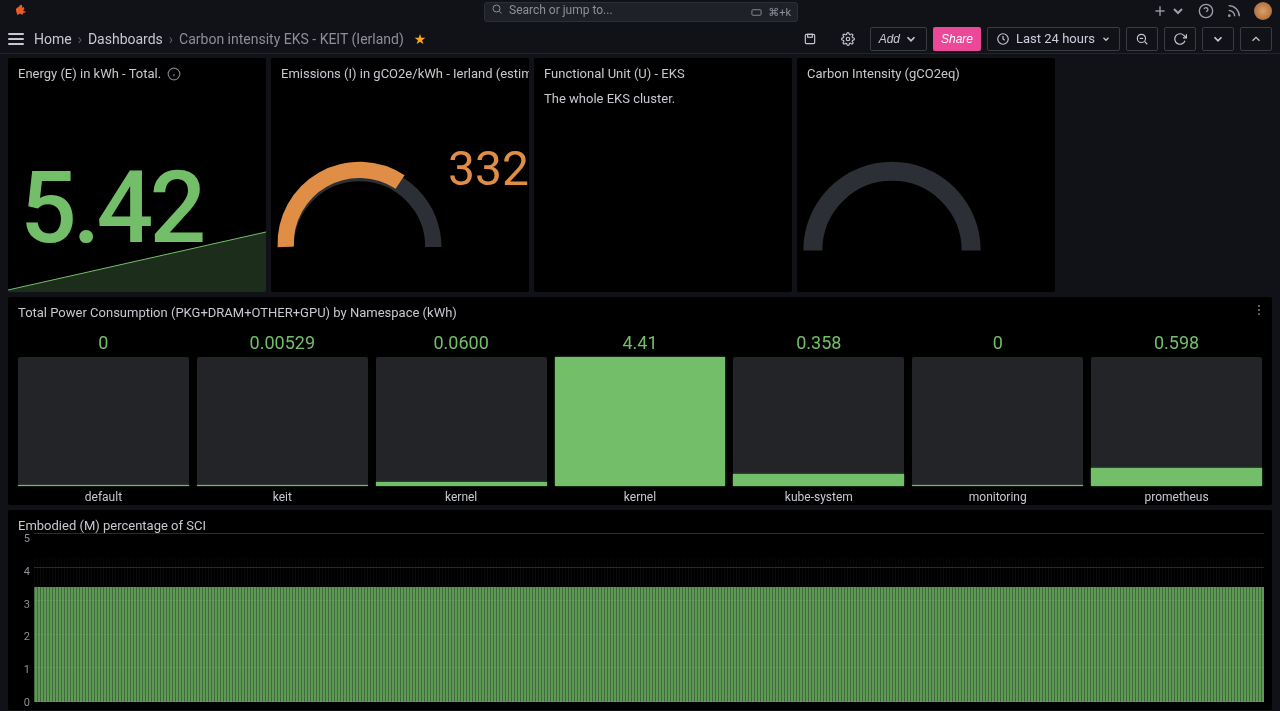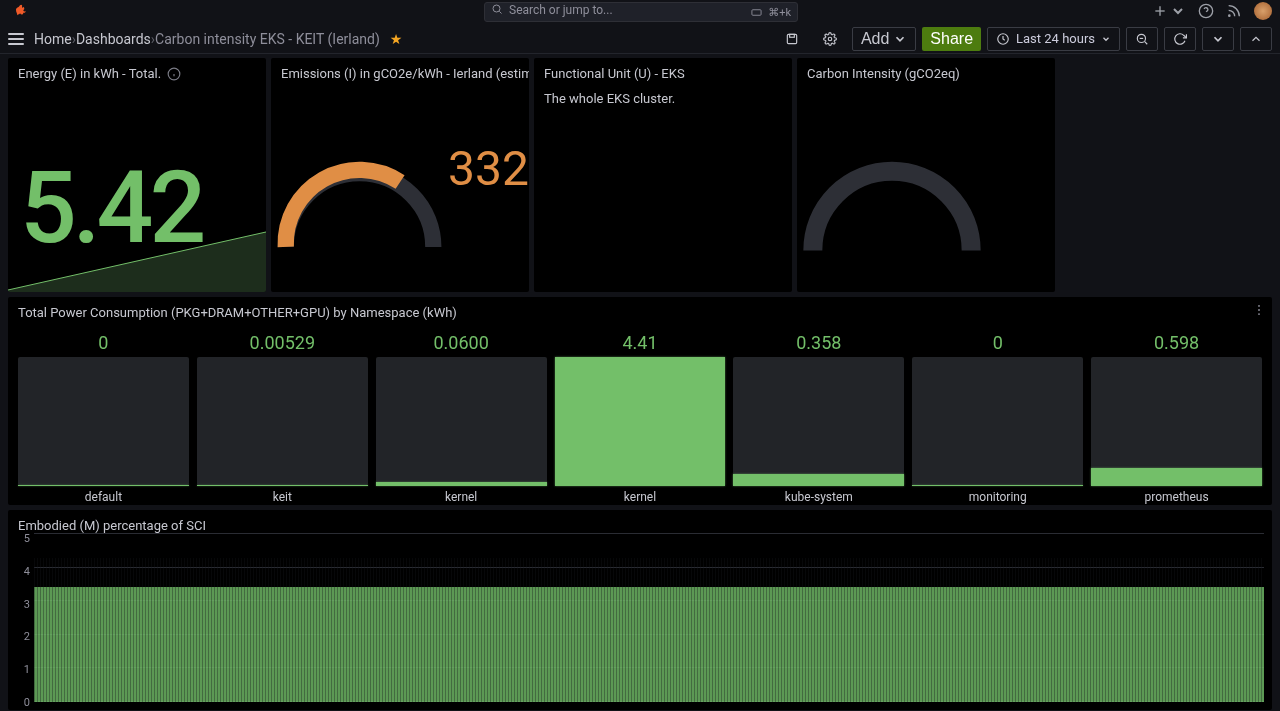--- a/index.html
+++ b/index.html
@@ -9,29 +9,29 @@
 .searchbar { position: absolute; left: 484px; top: 2px; width: 314px; height: 20px; background: #1f2129; border: 1px solid #2e2f36; border-radius: 3px; display: flex; padding: 0 6px; color: #8e8e9a; font-size: 12px; }
 .searchbar .shortcut { margin-left: auto; display: flex; align-items: center; gap: 6px; font-size: 11px; color: #8e8e9a; }
 .topright { position: absolute; right: 8px; top: 2px; display: flex; align-items: center; gap: 12px; }
 .topright svg, .topright .iconbtn { width: 16px; height: 16px; color: #9da0a8; }
 .avatar { width: 18px; height: 18px; border-radius: 50%; background: radial-gradient(circle,#d9a06b,#a45f2e); }
 .plusmenu { display: flex; align-items: center; gap: 2px; }
 
 .navbar { height: 30px; display: flex; align-items: center; padding: 0 8px; background: #111217; border-bottom: 1px solid #23252c; }
 .menu-icon { display: flex; flex-direction: column; gap: 3px; margin-right: 10px; cursor: pointer; }
 .menu-icon span { width: 16px; height: 2px; background: #c7c8d0; border-radius: 1px; }
-.crumbs { display: flex; align-items: center; font-size: 14px; }
+.crumbs { display: flex; align-items: center; font-size: 14px; gap: 6px; }
 .crumbs a { color: #c7c8d0; text-decoration: none; }
 .crumbs .sep { color: #5c5d66; }
 .crumbs .current { color: #8e8e9a; }
 .star { color: #f5a623; margin-left: 10px; font-size: 14px; }
 .nav-right { margin-left: auto; display: flex; align-items: center; gap: 6px; }
-.nbtn { height: 24px; padding: 0 8px; display: flex; align-items: center; background: transparent; border: 1px solid transparent; border-radius: 2px; color: #c7c8d0; font-size: 16px; cursor: pointer; }
+.nbtn { height: 24px; padding: 0 8px; display: flex; align-items: center; background: transparent; border: 1px solid transparent; border-radius: 2px; color: #c7c8d0; font-size: 12px; cursor: pointer; font-style: italic; }
 .nbtn.outlined { border-color: #3a3c44; }
-.nbtn.primary { background: #4d7c0f; color: #fff; border: none; }
+.nbtn.primary { background: #ec4899; color: #fff; border: none; }
 .nbtn svg { width: 14px; height: 14px; }
 .timerange { display: flex; align-items: center; gap: 6px; border: 1px solid #3a3c44; border-radius: 2px; height: 24px; padding: 0 8px; }
 
 .grid { padding: 4px 8px; display: grid; gap: 5px; }
 .row1 { grid-template-columns: 258px 258px 258px 258px 1fr; display: grid; gap: 5px; }
 .panel { background: #000000; border-radius: 2px; position: relative; overflow: hidden; }
 .panel-title { font-size: 13px; color: #c7c8d0; padding: 8px 10px 6px; display: flex; align-items: center; gap: 6px; white-space: nowrap; overflow: hidden; text-overflow: ellipsis; }
 .info-icon { width: 14px; height: 14px; color: #7a7b85; flex-shrink: 0; }
 .row1 .panel { height: 234px; }
 

